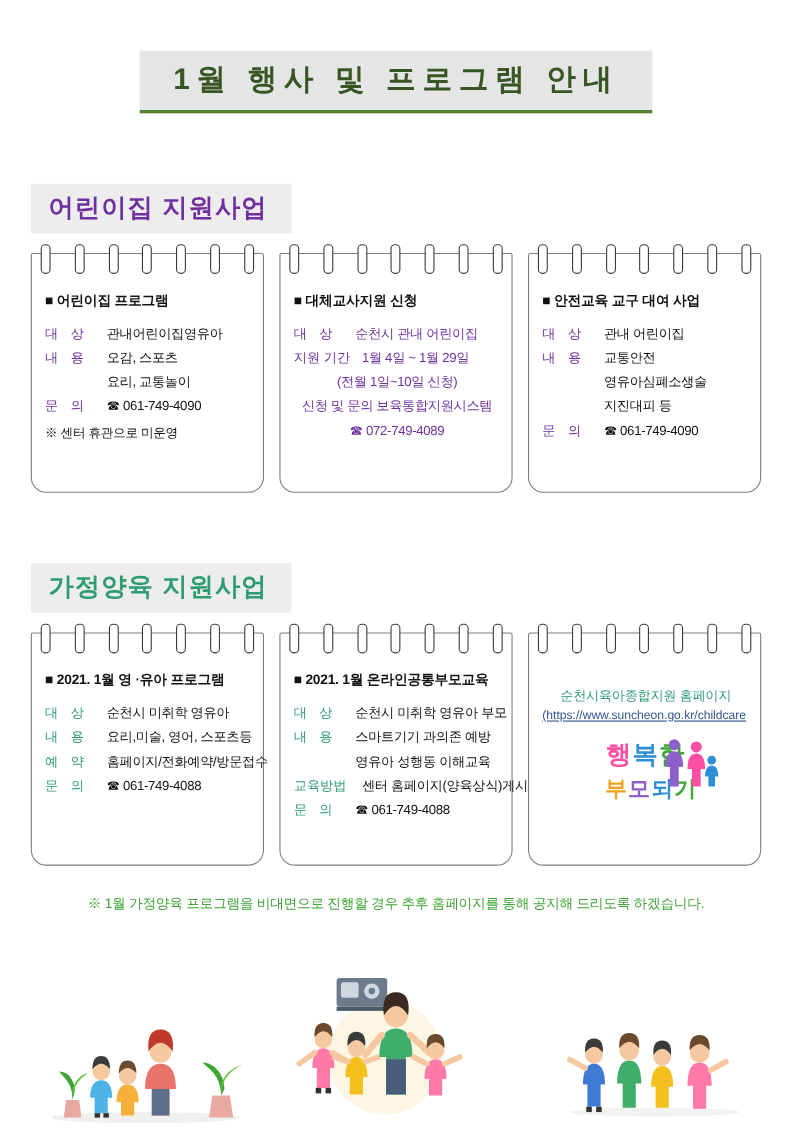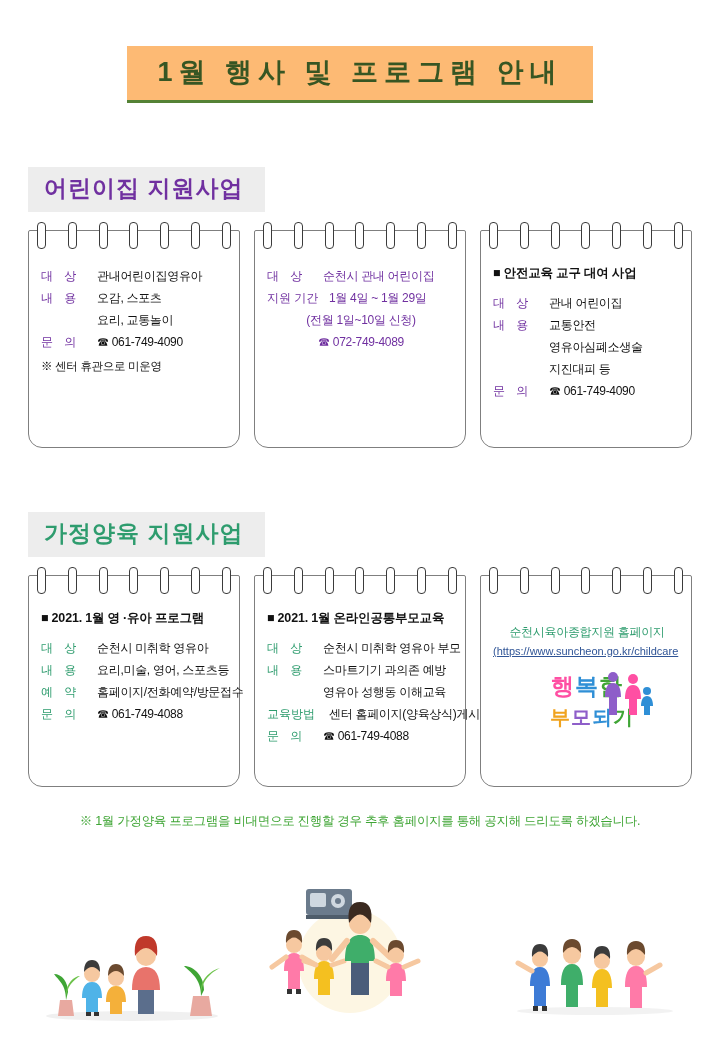--- a/index.html
+++ b/index.html
@@ -16,21 +16,21 @@
     overflow: hidden;
   }
 
   
   .title-wrap {
     margin-top: 46px;
     text-align: center;
   }
   .title-band {
     display: inline-block;
-    background: #fdba74;
+    background: #e5e5e5;
     padding: 8px 30px 10px 30px;
     border-bottom: 3px solid #548235;
   }
   .title-text {
     font-size: 27px;
     font-weight: bold;
     color: #375623;
     letter-spacing: 6px;
     white-space: nowrap;
   }
@@ -221,20 +221,21 @@
   <div class="card">
     <div class="spiral">
       <i></i>
         <i></i>
         <i></i>
         <i></i>
         <i></i>
         <i></i>
         <i></i>
     </div>
+    <div class="card-title">■ 어린이집 프로그램</div>
     <div class="row">
       <span class="lbl">대     상</span>
       <span class="val">관내어린이집영유아</span>
     </div>
     <div class="row">
       <span class="lbl">내     용</span>
       <span class="val">오감, 스포츠</span>
     </div>
     <div class="row">
       <span class="lbl"></span>
@@ -250,29 +251,31 @@
   <div class="card">
     <div class="spiral">
       <i></i>
         <i></i>
         <i></i>
         <i></i>
         <i></i>
         <i></i>
         <i></i>
     </div>
+    <div class="card-title">■ 대체교사지원 신청</div>
     <div class="row purple">
       <span class="lbl">대     상</span>
       <span class="val">순천시 관내 어린이집</span>
     </div>
     <div class="row purple">
       <span class="lbl wide">지원 기간</span>
       <span class="val">1월 4일 ~ 1월 29일</span>
     </div>
     <div class="center-line">(전월 1일~10일 신청)</div>
+    <div class="center-line">신청 및 문의  보육통합지원시스템</div>
     <div class="center-line">☎ 072-749-4089</div>
   </div>
 
   <div class="card">
     <div class="spiral">
       <i></i>
         <i></i>
         <i></i>
         <i></i>
         <i></i>

